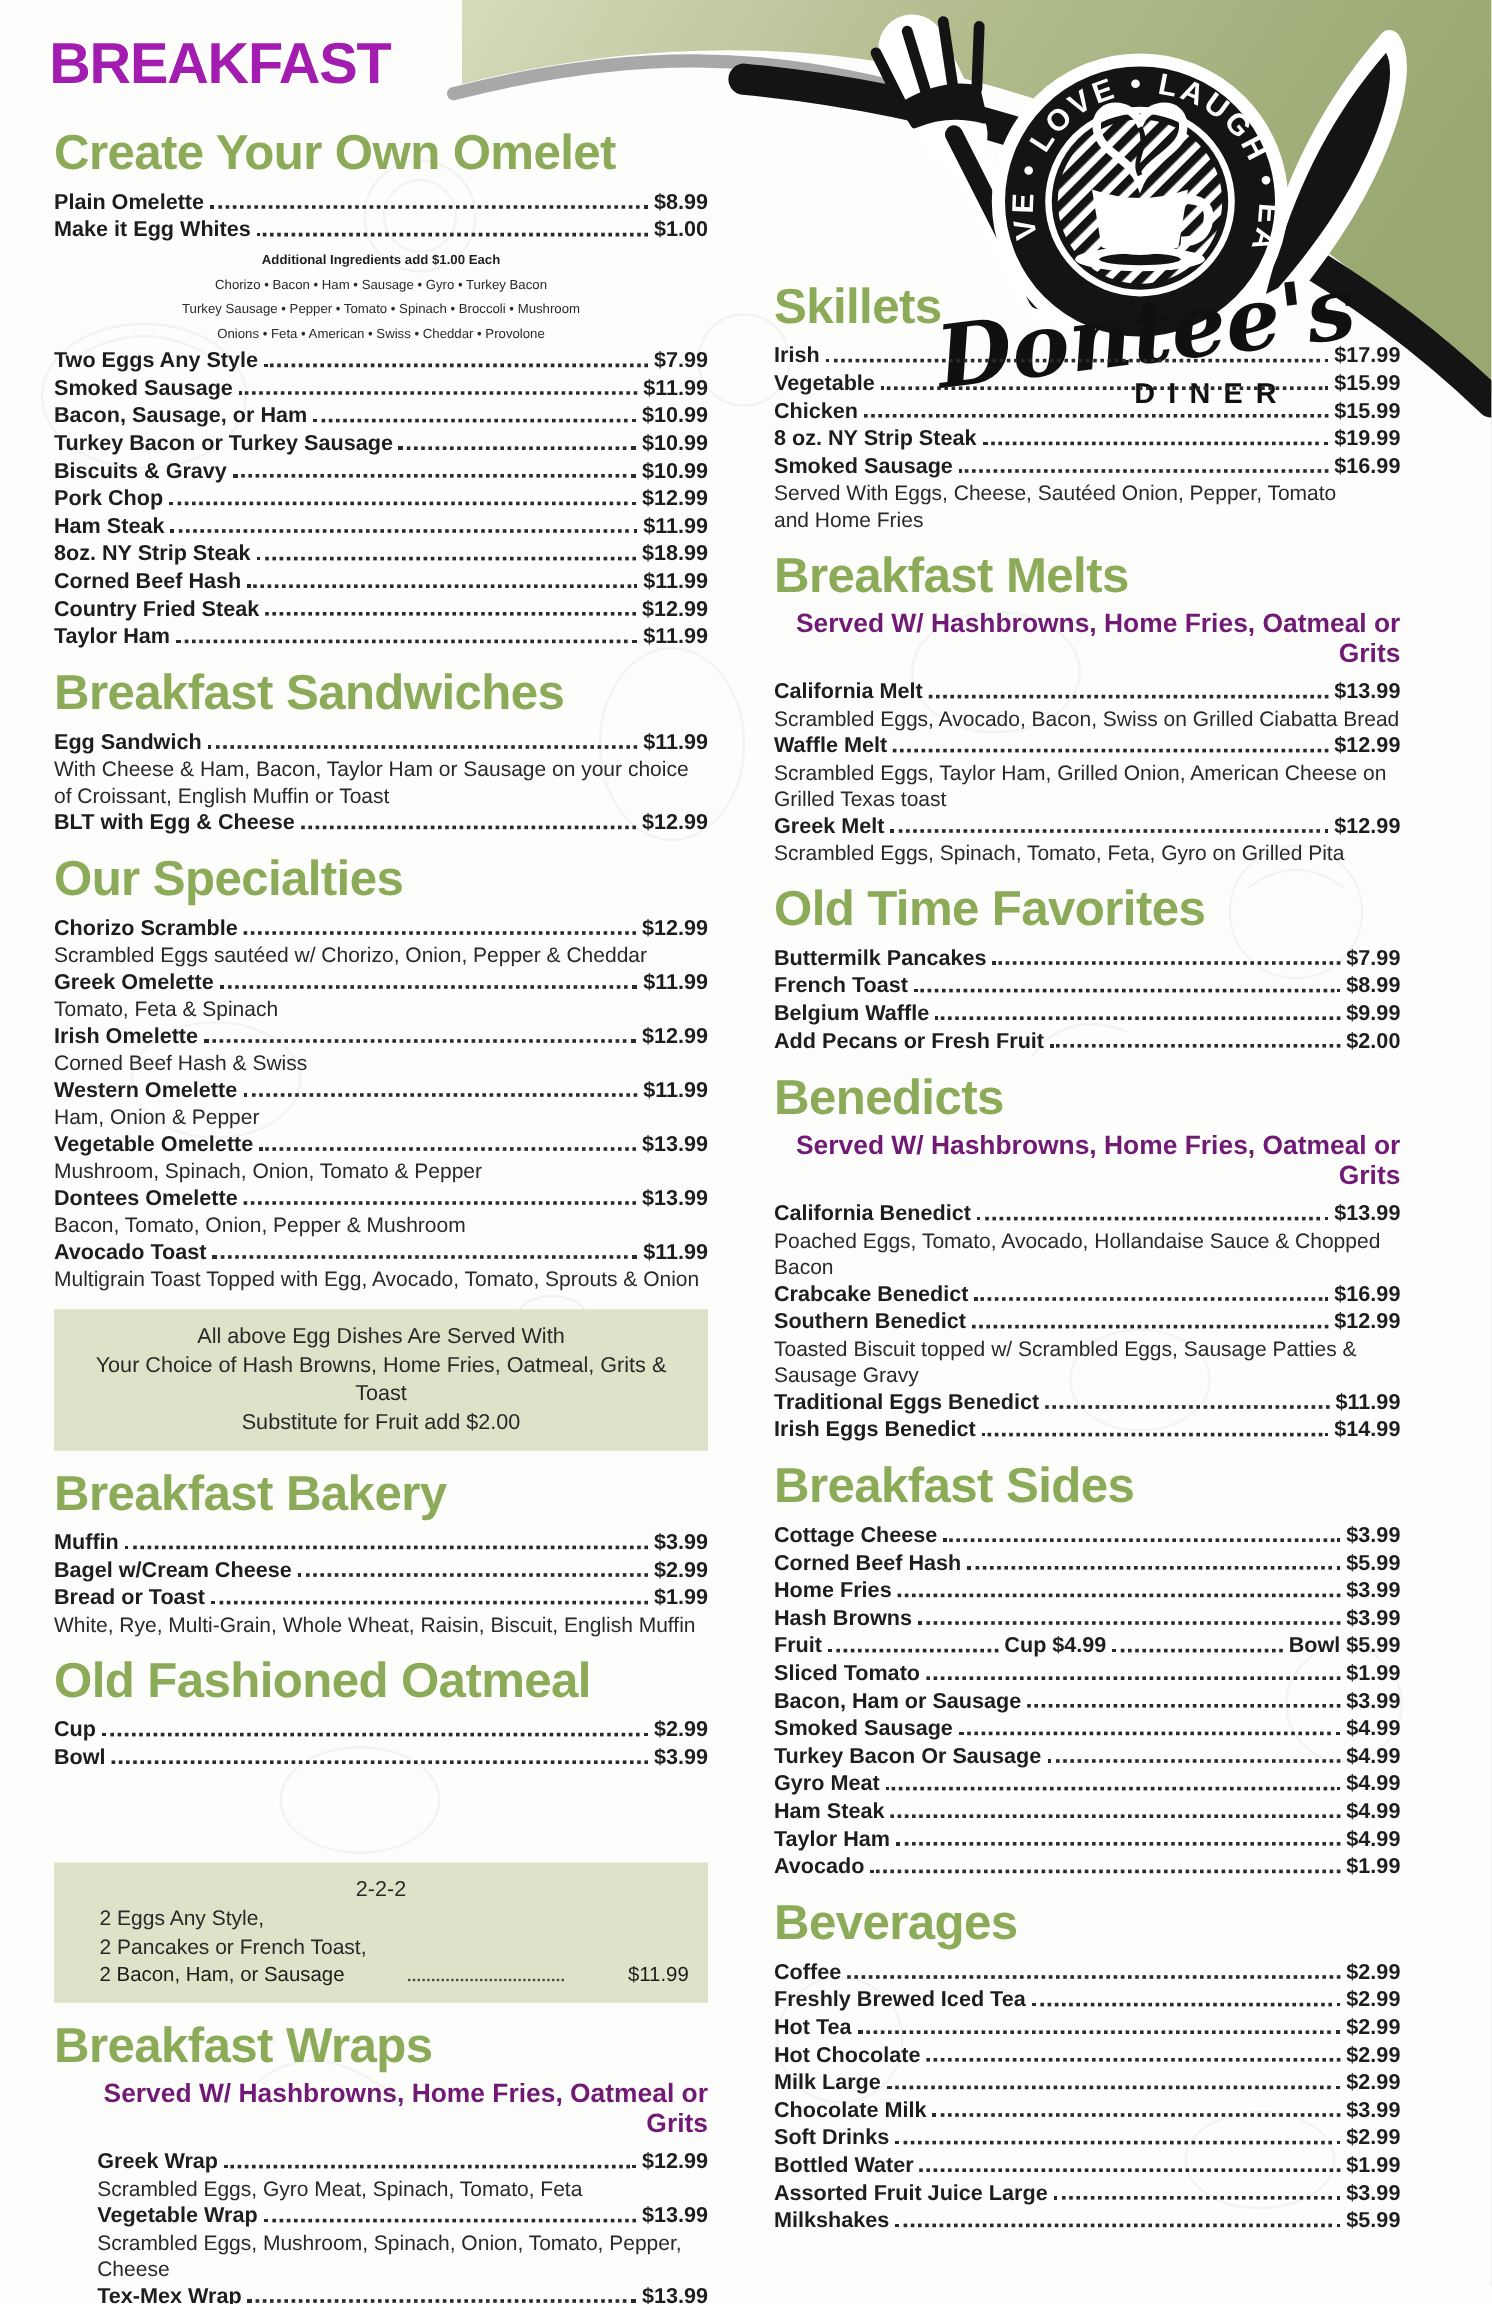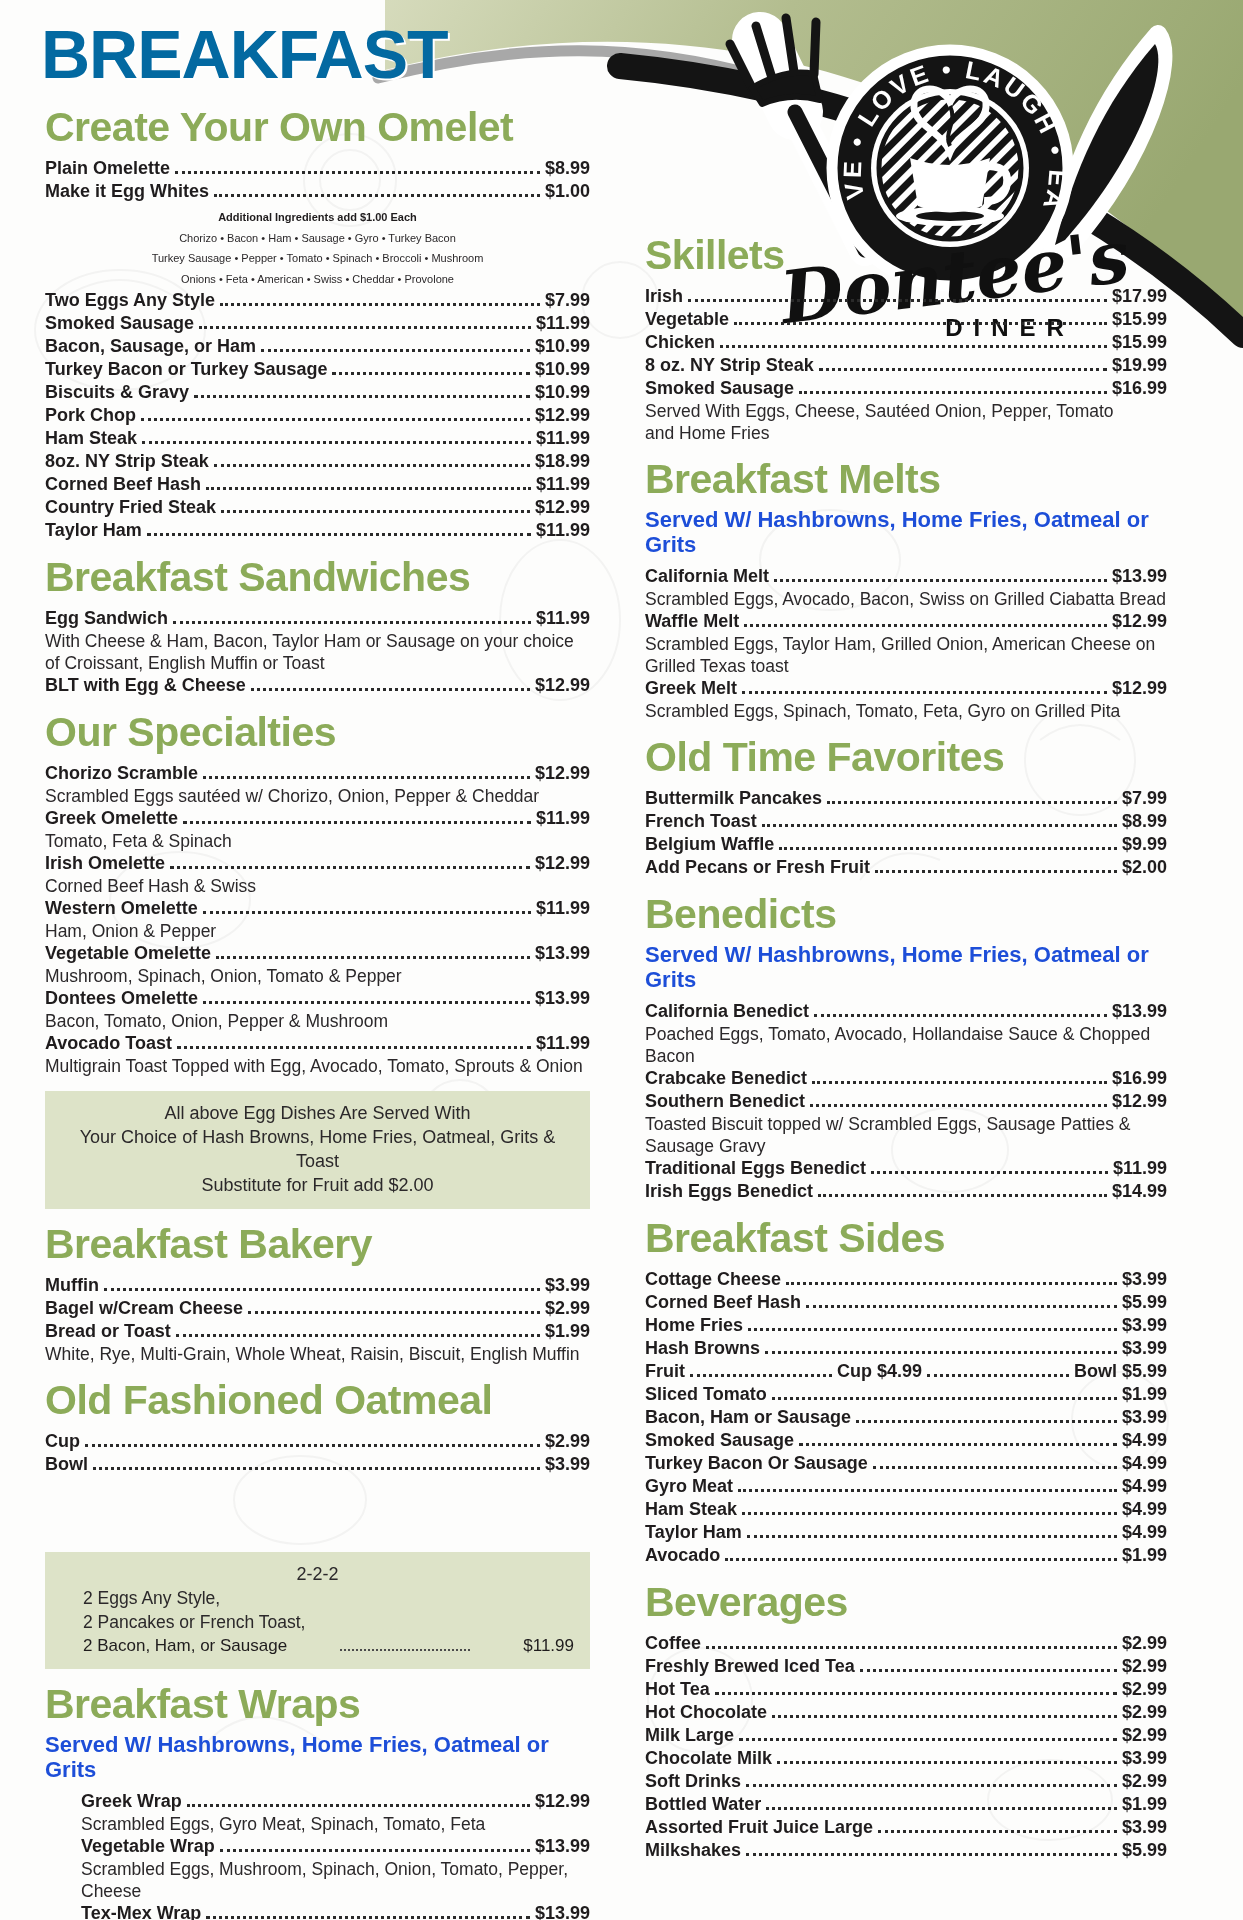--- a/index.html
+++ b/index.html
@@ -4,24 +4,24 @@
 <style>
   html,body{margin:0;padding:0;background:#e8e8e8;}
   #page{position:relative;width:1243px;height:1920px;background:#fdfdfc;overflow:hidden;
         font-family:"Liberation Sans",sans-serif;color:#1f1c1d;}
   #doodles{position:absolute;inset:0;z-index:0;}
   #swoosh{position:absolute;top:0;left:0;z-index:1;}
   #logo{position:absolute;top:0;left:700px;z-index:2;}
   .col{position:absolute;z-index:3;}
   #col-left{left:45px;top:16px;width:545px;}
   #col-right{left:645px;top:220px;width:522px;}
-  h1.title{font-size:68px;line-height:76px;margin:0 0 2px -4px;font-weight:900;
-           letter-spacing:-1px;color:#0369a1;text-shadow:2px 2px 0 #ffffff;}
+  h1.title{font-size:48px;line-height:76px;margin:0 0 2px -4px;font-weight:900;
+           letter-spacing:-1px;color:#a21caf;text-shadow:2px 2px 0 #ffffff;}
   .h2{font-size:41px;line-height:45px;font-weight:800;color:#8cab59;margin:13px 0 7px 0;letter-spacing:-0.5px;}
-  .h3{font-size:22px;line-height:25px;font-weight:800;color:#1d4ed8;margin:-2px 0 8px 0;}
+  .h3{font-size:22px;line-height:25px;font-weight:800;color:#701a75;margin:-2px 0 8px 0;text-align:right;}
   .row{display:flex;align-items:baseline;font-size:18px;line-height:23px;font-weight:700;white-space:nowrap;}
   .row .n{white-space:nowrap;}
   .lead{flex:1;border-bottom:3px dotted #2a2a2a;margin:0 5px 4px 5px;min-width:12px;}
   .row.plain{font-weight:400;font-size:17px;gap:48px;}
   .row.plain .lead{border-bottom:2px dotted #555;}
   .p,.m{white-space:nowrap;}
   .desc{font-size:17.5px;line-height:22px;font-weight:400;color:#2b282a;white-space:normal;}
   .cline{font-size:11px;line-height:20.5px;text-align:center;font-weight:400;color:#2b282a;}
   .cline.b{font-weight:700;color:#1f1c1d;margin-top:4px;}
   .nbox{background:#dde3c8;padding:10px 16px 12px 16px;margin:14px 0 10px 0;}

